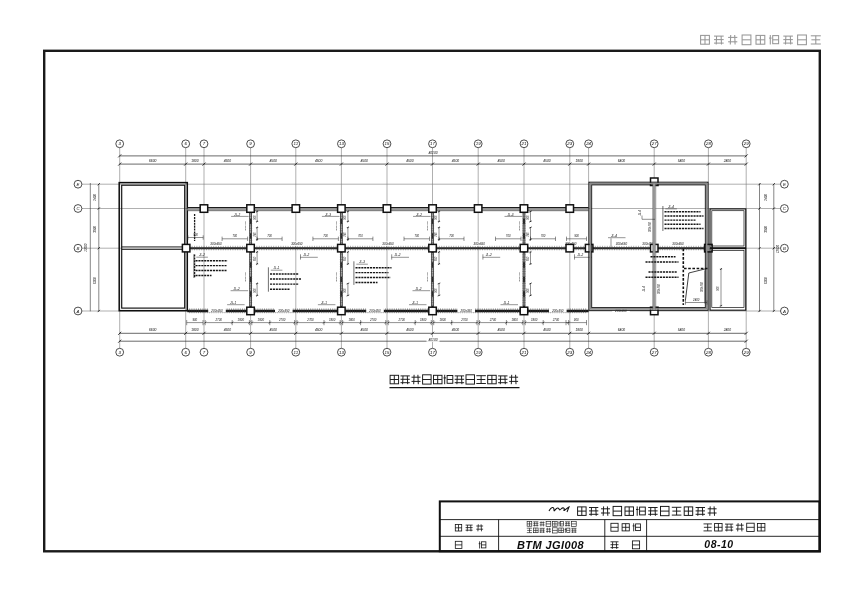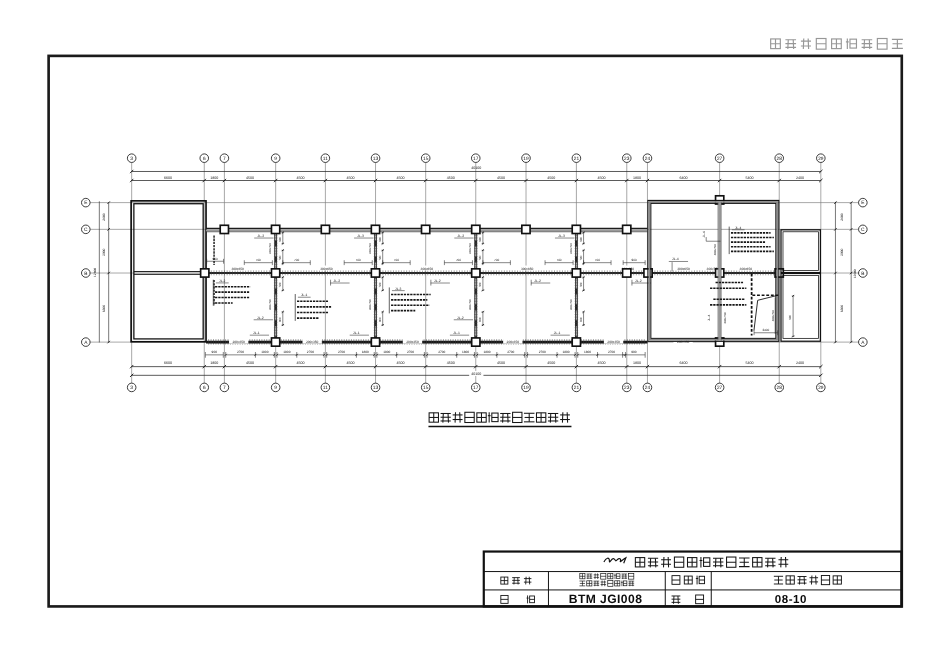--- a/index.html
+++ b/index.html
@@ -1,13 +1,13 @@
 <!DOCTYPE html>
 <html><head><meta charset="utf-8"><title>drawing</title>
-<style>html,body{margin:0;padding:0;background:#fff;}#page{width:863px;height:603px;position:relative;overflow:hidden;font-family:"Liberation Sans", sans-serif;}svg{transform:translateZ(0);}</style>
+<style>html,body{margin:0;padding:0;background:#fff;}#page{width:863px;height:603px;position:relative;overflow:hidden;font-family:"Liberation Sans", sans-serif;font-style:italic;}svg{transform:translateZ(0);}</style>
 </head><body>
 <div id="page">
 <svg xmlns="http://www.w3.org/2000/svg" width="863" height="603" viewBox="0 0 863 603">
 <rect width="863" height="603" fill="rgba(255,255,255,0.99)"></rect>
 
 <g>
         <rect x="700.6" y="35.4" width="8.8" height="8.8" fill="none" stroke="#979797" stroke-width="1.05"></rect>
         <line x1="700.6" y1="39.8" x2="709.4" y2="39.8" stroke="#979797" stroke-width="1.05"></line>
         <line x1="705.0" y1="35.4" x2="705.0" y2="44.2" stroke="#979797" stroke-width="1.05"></line>
         <line x1="714.0" y1="36.1" x2="723.7" y2="36.1" stroke="#979797" stroke-width="1.05"></line>

